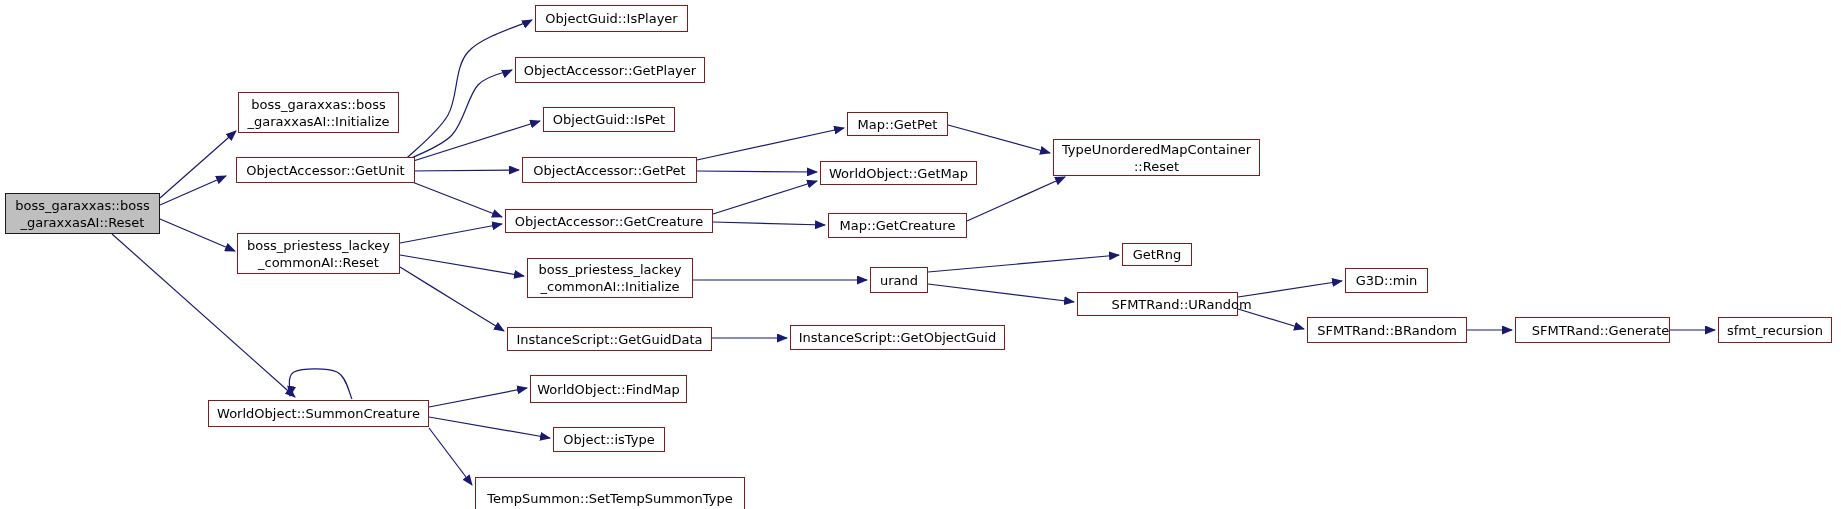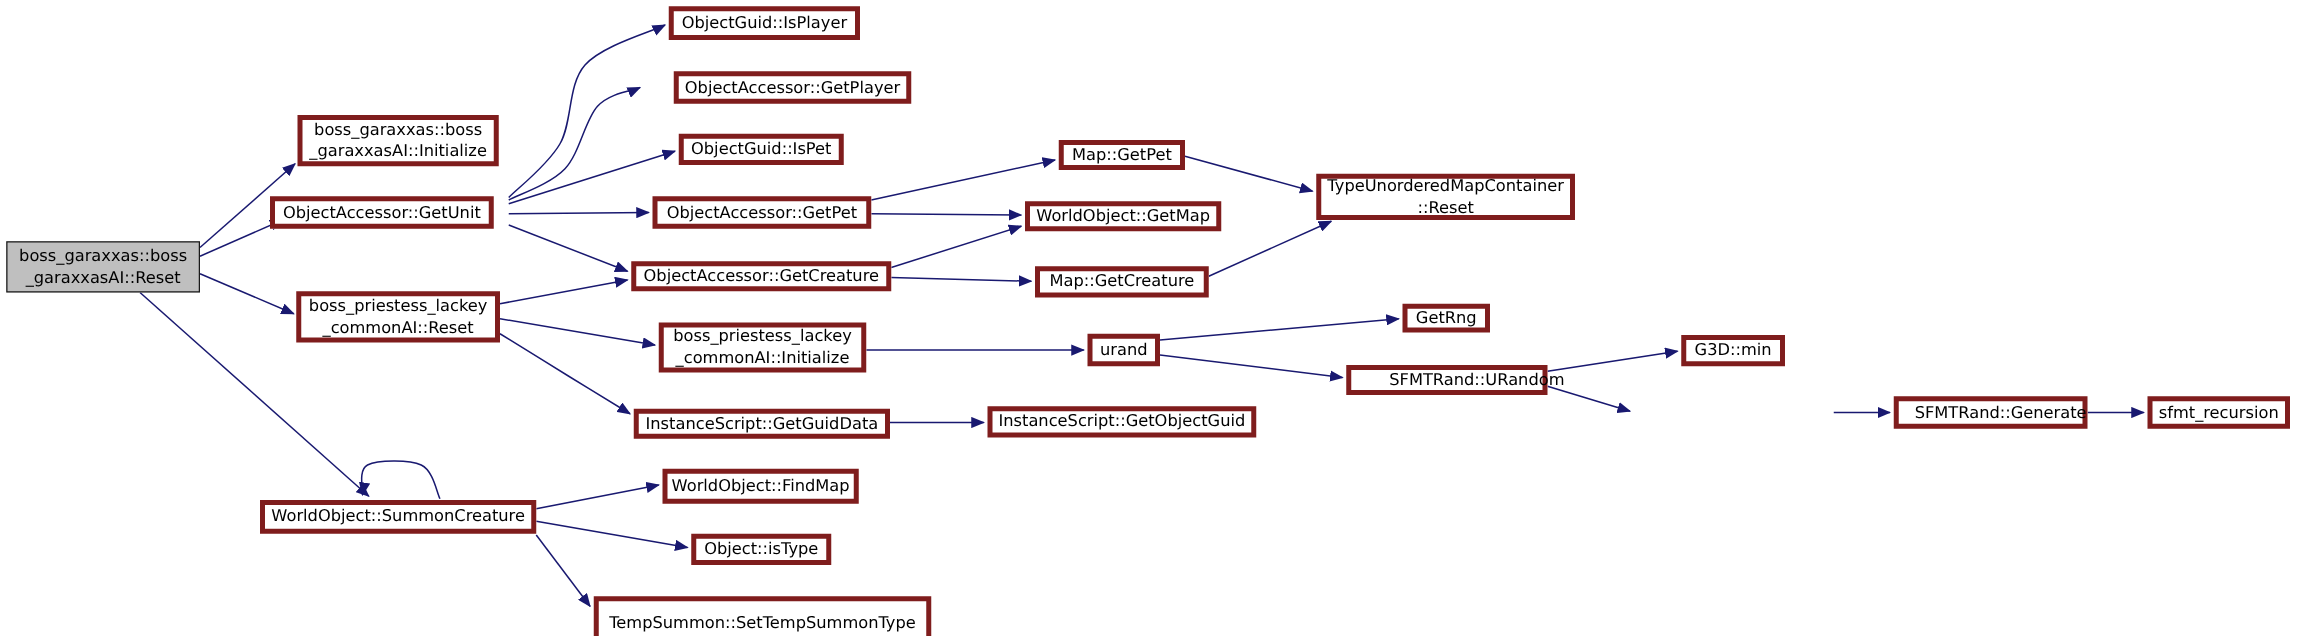--- a/index.html
+++ b/index.html
@@ -7,21 +7,21 @@
     position:relative;
     width:1841px;height:509px;
     background:#ffffff;
     font-family:"DejaVu Sans","Liberation Sans",sans-serif;
     overflow:hidden;
   }
   #edges{position:absolute;left:0;top:0;width:1841px;height:509px;}
   .node{
     position:absolute;
     box-sizing:border-box;
-    border:4px solid #7f1d1d;
+    border:1px solid #7f1d1d;
     background:#ffffff;
     color:#000000;
     font-size:13px;
     line-height:17px;
     display:flex;
     align-items:center;
     justify-content:center;
     text-align:center;
     white-space:pre-line;
     cursor:pointer;
@@ -69,40 +69,41 @@
       <path d="M352,399 C349.5,394.5 346.6666666666667,376.5 337,372 C327.3333333333333,367.5 301.8333333333333,368 294,372 C286.1666666666667,376 290.6666666666667,392 290,396" fill="none" stroke="#191970" stroke-width="1.2" marker-end="url(#arrowhead)"></path>
       <path d="M429,407 L527,388" fill="none" stroke="#191970" stroke-width="1.2" marker-end="url(#arrowhead)"></path>
       <path d="M429,417 L550,438" fill="none" stroke="#191970" stroke-width="1.2" marker-end="url(#arrowhead)"></path>
       <path d="M429,428 L472,485" fill="none" stroke="#191970" stroke-width="1.2" marker-end="url(#arrowhead)"></path>
       <path d="M712,338 L787,338" fill="none" stroke="#191970" stroke-width="1.2" marker-end="url(#arrowhead)"></path>
     </svg>
 <div class="node root" style="left: 5px; top: 193px; width: 155px; height: 41px;">boss_garaxxas::boss
 _garaxxasAI::Reset</div>
     <div class="node" style="left: 238px; top: 92px; width: 161px; height: 41px;">boss_garaxxas::boss
 _garaxxasAI::Initialize</div>
-    <div class="node" style="left: 216px; top: 157px; width: 179px; height: 26px;">ObjectAccessor::GetUnit</div>
+    <div class="node" style="left: 236px; top: 157px; width: 179px; height: 26px;">ObjectAccessor::GetUnit</div>
     <div class="node" style="left: 237px; top: 233px; width: 163px; height: 41px;">boss_priestess_lackey
 _commonAI::Reset</div>
     <div class="node" style="left: 208px; top: 400px; width: 221px; height: 27px;">WorldObject::SummonCreature</div>
     <div class="node" style="left: 535px; top: 5px; width: 153px; height: 27px;">ObjectGuid::IsPlayer</div>
-    <div class="node" style="left: 515px; top: 57px; width: 190px; height: 26px; margin-left: 24px;">ObjectAccessor::GetPlayer</div>
+    <div class="node" style="left: 515px; top: 57px; width: 190px; height: 26px;">ObjectAccessor::GetPlayer</div>
     <div class="node" style="left: 543px; top: 107px; width: 132px; height: 25px;">ObjectGuid::IsPet</div>
     <div class="node" style="left: 522px; top: 157px; width: 175px; height: 26px;">ObjectAccessor::GetPet</div>
     <div class="node" style="left: 505px; top: 209px; width: 208px; height: 24px;">ObjectAccessor::GetCreature</div>
     <div class="node" style="left: 527px; top: 258px; width: 166px; height: 40px;">boss_priestess_lackey
 _commonAI::Initialize</div>
     <div class="node" style="left: 507px; top: 327px; width: 205px; height: 24px;">InstanceScript::GetGuidData</div>
     <div class="node" style="left: 530px; top: 375px; width: 157px; height: 28px; text-align: center;">WorldObject::FindMap</div>
     <div class="node" style="left: 553px; top: 427px; width: 112px; height: 25px;">Object::isType</div>
     <div class="node" style="left: 475px; top: 477px; width: 270px; height: 42px;">TempSummon::SetTempSummonType</div>
     <div class="node" style="left: 847px; top: 112px; width: 101px; height: 24px;">Map::GetPet</div>
     <div class="node" style="left: 820px; top: 161px; width: 157px; height: 24px;">WorldObject::GetMap</div>
     <div class="node" style="left: 828px; top: 213px; width: 139px; height: 25px;">Map::GetCreature</div>
     <div class="node" style="left: 1053px; top: 139px; width: 207px; height: 37px;">TypeUnorderedMapContainer
 ::Reset</div>
     <div class="node" style="left: 790px; top: 325px; width: 215px; height: 25px;">InstanceScript::GetObjectGuid</div>
     <div class="node" style="left: 1122px; top: 243px; width: 70px; height: 23px;">GetRng</div>
     <div class="node" style="left: 870px; top: 267px; width: 58px; height: 26px;">urand</div>
     <div class="node" style="left: 1077px; top: 292px; width: 161px; height: 24px; padding-left: 48px;">SFMTRand::URandom</div>
     <div class="node" style="left: 1345px; top: 268px; width: 83px; height: 25px;">G3D::min</div>
+    <div class="node" style="left: 1307px; top: 317px; width: 160px; height: 26px;">SFMTRand::BRandom</div>
     <div class="node" style="left: 1515px; top: 317px; width: 155px; height: 26px; padding-left: 16px;">SFMTRand::Generate</div>
     <div class="node" style="left: 1718px; top: 317px; width: 114px; height: 26px;">sfmt_recursion</div>
   </div>
 
 </body></html>

